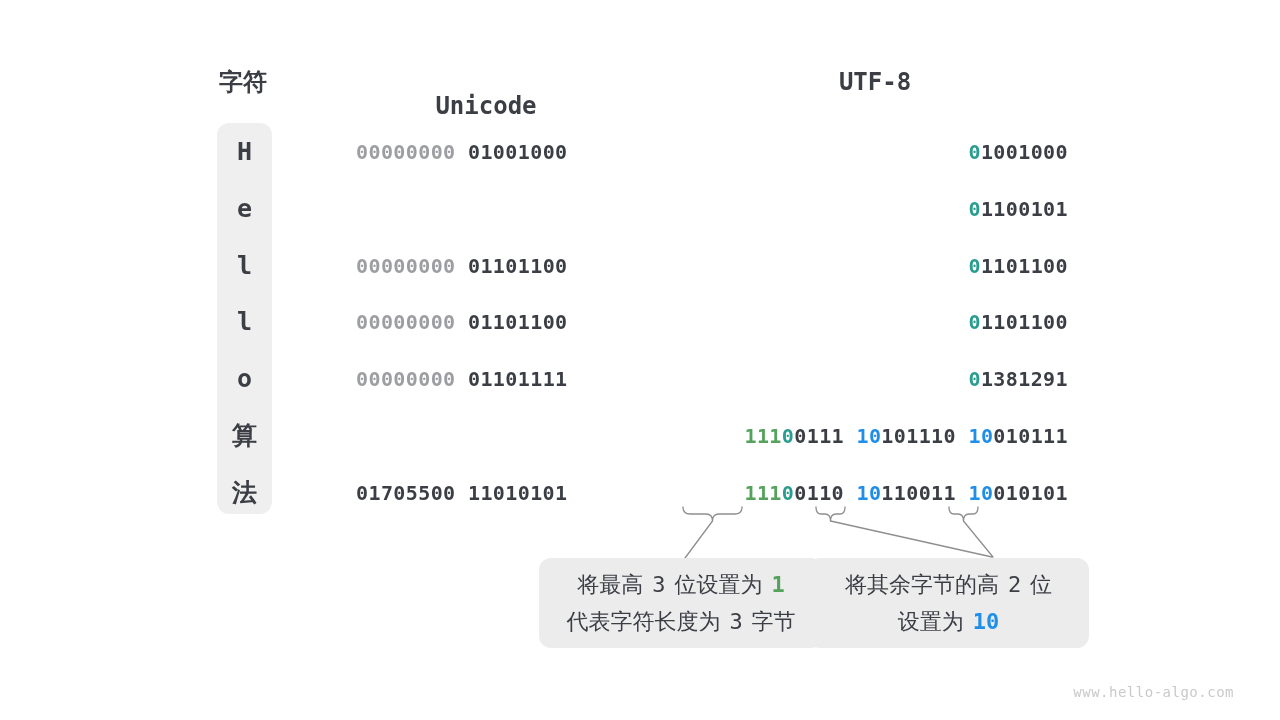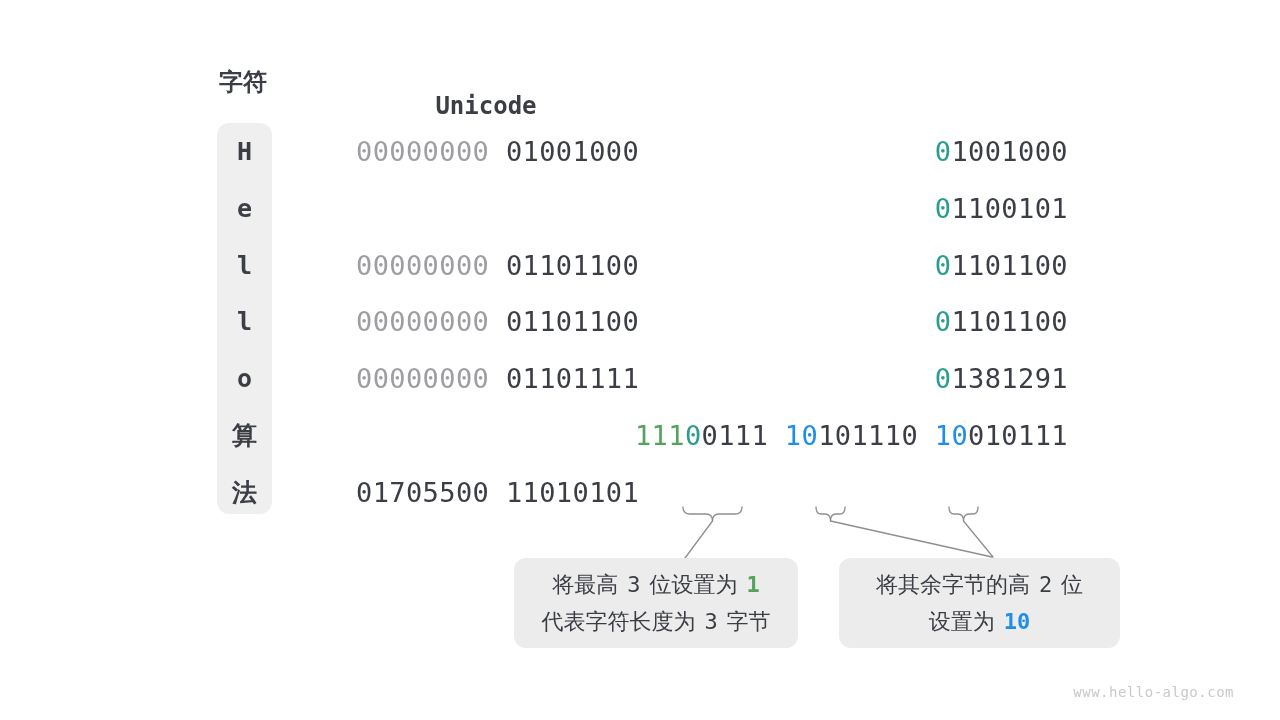--- a/index.html
+++ b/index.html
@@ -17,51 +17,52 @@
     background:var(--colbg);border-radius:12px;
   }
   .row{position:absolute;left:0;width:1280px;height:28px;line-height:28px;}
   .cell-char{
     position:absolute;left:217px;width:55px;text-align:center;
     font-size:25px;font-weight:700;color:var(--dark);
     font-family:"DejaVu Sans Mono","Liberation Mono",monospace;
   }
   .cell-unicode,.cell-utf8{
     font-family:"DejaVu Sans Mono","Liberation Mono",monospace;
-    position:absolute;font-size:27px;font-weight:400;letter-spacing:0.4px;white-space:pre;
+    position:absolute;font-size:20px;font-weight:700;letter-spacing:0.4px;white-space:pre;
   }
   .cell-unicode{left:356px;}
   .cell-utf8{right:212px;text-align:right;}
   .c-dark{color:var(--dark);} .c-gray{color:var(--gray);}
   .c-teal{color:var(--teal);} .c-green{color:var(--green);} .c-blue{color:var(--blue);}
   .connector-svg{position:absolute;left:650px;top:500px;width:420px;height:60px;}
   .connector-svg path{fill:none;stroke:var(--line);stroke-width:1.3;stroke-linecap:round;stroke-linejoin:round;}
   .callout{
     position:absolute;top:558px;height:90px;background:var(--boxbg);border-radius:12px;
     display:flex;flex-direction:column;justify-content:center;align-items:center;
     font-size:22px;color:var(--dark);
   }
   .callout-line{white-space:pre;line-height:37px;height:37px;}
   .num{font-family:"DejaVu Sans Mono","Liberation Mono",monospace;margin:0 2px;}
   .val{font-family:"DejaVu Sans Mono","Liberation Mono",monospace;font-weight:700;margin-left:2px;}
   .val-green{color:var(--green);} .val-blue{color:var(--blue);}
-  .callout-first{left:514px;width:284px;}
-  .callout-second{left:839px;width:281px;}
+  .callout-first{left:539px;width:284px;}
+  .callout-second{left:808px;width:281px;}
   .watermark{
     position:absolute;right:46px;top:676px;font-size:14px;letter-spacing:0.5px;
     color:var(--watermark);font-family:"DejaVu Sans Mono","Liberation Mono",monospace;margin-top:8px;
   }
 </style>
 </head>
 <body>
 
 <div class="canvas">
 
   <div class="hdr" style="left:193px;width:100px;">字符</div>
   <div class="hdr mono" style="left:386px;width:200px;margin-top:24px;">Unicode</div>
+  <div class="hdr mono" style="left:775px;width:200px;">UTF-8</div>
 
   <div class="char-col-bg"></div>
 
   <div>
       <div class="row" style="top: 138px;">
         <div class="cell-char">H</div>
         <div class="cell-unicode"><span class="c-gray">00000000</span><span class="c-dark"> </span><span class="c-dark">01001000</span></div>
         <div class="cell-utf8"><span class="c-teal">0</span><span class="c-dark">1001000</span></div>
       </div>
       <div class="row" style="top: 195px;">
@@ -83,20 +84,21 @@
         <div class="cell-unicode"><span class="c-gray">00000000</span><span class="c-dark"> </span><span class="c-dark">01101111</span></div>
         <div class="cell-utf8"><span class="c-teal">0</span><span class="c-dark">1381291</span></div>
       </div>
       <div class="row" style="top: 422px;">
         <div class="cell-char">算</div>
         <div class="cell-utf8"><span class="c-green">111</span><span class="c-teal">0</span><span class="c-dark">0111 </span><span class="c-blue">10</span><span class="c-dark">101110 </span><span class="c-blue">10</span><span class="c-dark">010111</span></div>
       </div>
       <div class="row" style="top: 479px;">
         <div class="cell-char">法</div>
         <div class="cell-unicode"><span class="c-dark">01705500 11010101</span></div>
+        <div class="cell-utf8"><span class="c-green">111</span><span class="c-teal">0</span><span class="c-dark">0110 </span><span class="c-blue">10</span><span class="c-dark">110011 </span><span class="c-blue">10</span><span class="c-dark">010101</span></div>
       </div>
     </div>
 
   <svg class="connector-svg" viewBox="650 500 420 60" aria-hidden="true">
     <path d="M683,507 Q683,514 690,514 L706,514 Q712.5,514 712.5,521 Q712.5,514 719,514 L735,514 Q742,514 742,507"></path>
     <path d="M712.5,521 L685,558"></path>
     <path d="M816,507 Q816,514 821,514 L825,514 Q830.5,514 830.5,521 Q830.5,514 836,514 L840,514 Q845,514 845,507"></path>
     <path d="M830.5,521 L992,557"></path>
     <path d="M949,507 Q949,514 954,514 L958,514 Q963.5,514 963.5,521 Q963.5,514 969,514 L973,514 Q978,514 978,507"></path>
     <path d="M963.5,521 L993,557"></path>

